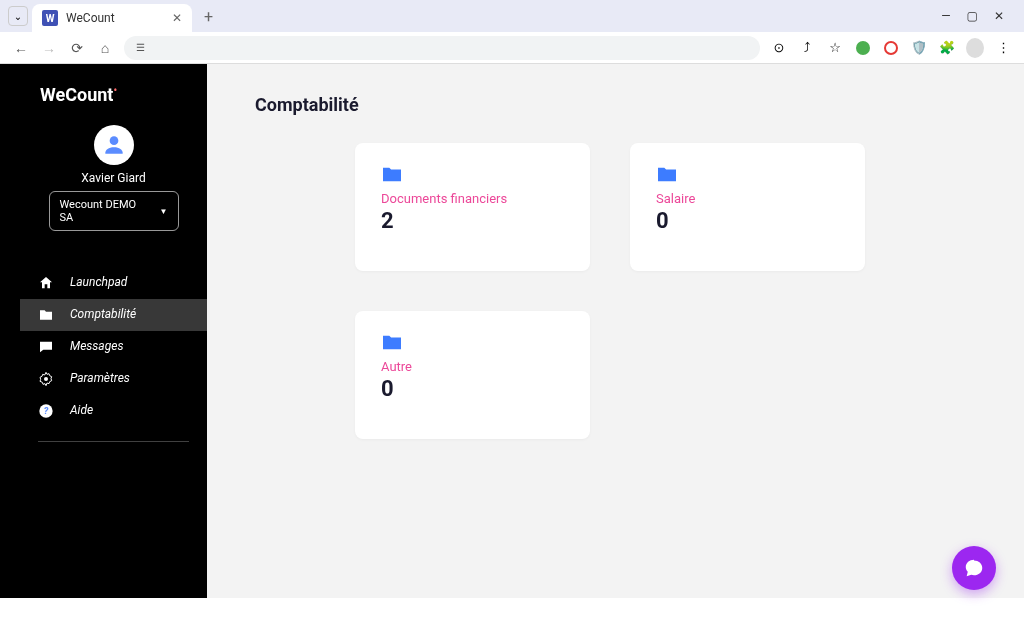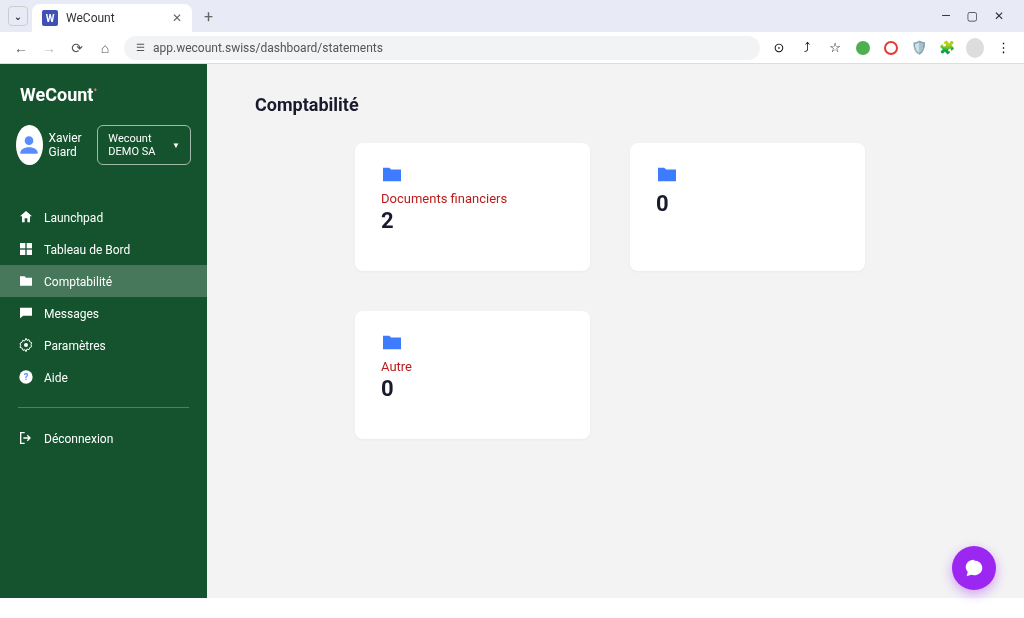--- a/index.html
+++ b/index.html
@@ -21,43 +21,43 @@
 .nav-btn { width: 18px; height: 18px; display: flex; align-items: center; justify-content: center; cursor: pointer; color: #555; font-size: 14px; }
 .url-box { flex: 1; height: 24px; background: #f1f3f4; border-radius: 12px; display: flex; align-items: center; padding: 0 12px; gap: 8px; font-size: 12px; color: #555; }
 .ext-icons { display: flex; gap: 10px; align-items: center; }
 .ext-icon { width: 18px; height: 18px; display: flex; align-items: center; justify-content: center; font-size: 13px; cursor: pointer; }
 .circle-icon { width: 14px; height: 14px; border-radius: 50%; }
 .avatar-icon { width: 20px; height: 20px; border-radius: 50%; background: #ddd; }
 .menu-dots { letter-spacing: -1px; }
 
 
 .app { display: flex; height: 534px; background: #fff; }
-.sidebar { width: 207px; background: #14532d; color: #fff; display: flex; flex-direction: column; padding-top: 12px; }
+.sidebar { width: 207px; background: #000000; color: #fff; display: flex; flex-direction: column; padding-top: 12px; padding-left: 20px; }
 .logo { padding: 8px 20px 16px; font-size: 18px; font-weight: 700; }
 .logo sup { color: #ff6b6b; font-size: 10px; }
-.profile { display: flex; flex-direction: row; align-items: center; gap: 6px; padding: 4px 16px 16px; }
+.profile { display: flex; flex-direction: column; align-items: center; gap: 6px; padding: 4px 16px 16px; }
 .avatar-circle { width: 40px; height: 40px; background: #fff; border-radius: 50%; display: flex; align-items: center; justify-content: center; }
 .avatar-circle svg { width: 26px; height: 26px; fill: #5b8cff; }
 .profile-name { font-size: 12px; }
 .company-select { border: 1px solid rgba(255,255,255,0.6); border-radius: 6px; padding: 6px 10px; font-size: 11px; display: flex; align-items: center; justify-content: center; gap: 12px; width: 130px; cursor: pointer; }
 
 .nav { margin-top: 20px; display: flex; flex-direction: column; }
-.nav-item { display: flex; align-items: flex-end; gap: 10px; padding: 8px 18px; font-size: 12px; cursor: pointer; }
+.nav-item { display: flex; align-items: flex-start; gap: 16px; padding: 8px 18px; font-size: 12px; cursor: pointer; font-style: italic; }
 .nav-item.active { background: rgba(255,255,255,0.22); }
 .nav-item .icon { width: 16px; height: 16px; display: flex; align-items: center; justify-content: center; }
 .nav-item .icon svg { width: 16px; height: 16px; fill: #fff; }
 .nav-divider { height: 1px; background: rgba(255,255,255,0.25); margin: 14px 18px; }
 
 .main { flex: 1; background: #f3f3f3; padding: 30px 48px; overflow: auto; }
 .page-title { font-size: 18px; font-weight: 700; color: #1a1a2e; margin-bottom: 28px; }
 .cards { display: grid; grid-template-columns: repeat(2, 235px); gap: 40px; margin-left: 100px; }
 .card { background: #fff; border-radius: 8px; padding: 22px 26px; height: 128px; cursor: pointer; box-shadow: 0 1px 3px rgba(0,0,0,0.04); }
 .card-icon { width: 22px; height: 18px; margin-bottom: 8px; }
 .card-icon svg { width: 22px; height: 18px; fill: #3d7cff; }
-.card-label { font-size: 13px; color: #b91c1c; margin-bottom: 2px; }
+.card-label { font-size: 13px; color: #ec4899; margin-bottom: 2px; }
 .card-count { font-size: 22px; font-weight: 700; color: #1a1a2e; }
 
 .fab { position: absolute; right: 28px; bottom: 28px; width: 44px; height: 44px; border-radius: 50%; background: #9c27f0; display: flex; align-items: center; justify-content: center; cursor: pointer; box-shadow: 0 4px 12px rgba(156,39,240,0.4); }
 .fab svg { width: 22px; height: 22px; fill: #fff; }
 </style>
 </head>
 <body>
 
 <div class="browser-chrome">
   <div class="tab-bar">
@@ -74,21 +74,20 @@
       <span>✕</span>
     </div>
   </div>
   <div class="addr-bar">
     <span class="nav-btn">←</span>
     <span class="nav-btn" style="opacity:.4">→</span>
     <span class="nav-btn">⟳</span>
     <span class="nav-btn">⌂</span>
     <div class="url-box">
       <span style="font-size:10px">☰</span>
-      <span>app.wecount.swiss/dashboard/statements</span>
     </div>
     <div class="ext-icons">
       <span class="ext-icon">⊙</span>
       <span class="ext-icon">⤴</span>
       <span class="ext-icon">☆</span>
       <span class="ext-icon">
           <span class="circle-icon" style="background:#4caf50"></span>
         </span>
       <span class="ext-icon">
           <span class="circle-icon" style="background:#fff;border:2px solid #e53935"></span>
@@ -122,31 +121,20 @@
 
     <nav class="nav">
       <div class="nav-item">
         <span class="icon">
             <svg viewBox="0 0 24 24">
               <path d="M12 3l9 8h-3v9h-4v-6H10v6H6v-9H3z"></path>
             </svg>
           </span>
         <span>Launchpad</span>
       </div>
-      <div class="nav-item">
-        <span class="icon">
-            <svg viewBox="0 0 24 24">
-              <rect x="3" y="3" width="8" height="8"></rect>
-              <rect x="13" y="3" width="8" height="8"></rect>
-              <rect x="3" y="13" width="8" height="8"></rect>
-              <rect x="13" y="13" width="8" height="8"></rect>
-            </svg>
-          </span>
-        <span>Tableau de Bord</span>
-      </div>
       <div class="nav-item active">
         <span class="icon">
             <svg viewBox="0 0 24 24">
               <path d="M3 5h7l2 2h9v12H3z"></path>
             </svg>
           </span>
         <span>Comptabilité</span>
       </div>
       <div class="nav-item">
         <span class="icon">
@@ -168,45 +156,38 @@
       <div class="nav-item">
         <span class="icon">
             <svg viewBox="0 0 24 24">
               <circle cx="12" cy="12" r="10"></circle>
               <text x="12" y="17" text-anchor="middle" font-size="14" fill="#5b8cff" font-weight="bold">?</text>
             </svg>
           </span>
         <span>Aide</span>
       </div>
       <div class="nav-divider"></div>
-      <div class="nav-item">
-        <span class="icon">
-            <svg viewBox="0 0 24 24">
-              <path d="M10 4H4v16h6M14 8l4 4-4 4M8 12h10" fill="none" stroke="#fff" stroke-width="2"></path>
-            </svg>
-          </span>
-        <span>Déconnexion</span>
-      </div>
     </nav>
   </aside>
 
   <main class="main">
     <h1 class="page-title">Comptabilité</h1>
     <div class="cards">
       <div class="card">
         <div class="card-icon"><svg viewBox="0 0 24 20">
               <path d="M2 3h7l2 2h11v13H2z"></path>
             </svg></div>
         <div class="card-label">Documents financiers</div>
         <div class="card-count">2</div>
       </div>
       <div class="card">
         <div class="card-icon"><svg viewBox="0 0 24 20">
               <path d="M2 3h7l2 2h11v13H2z"></path>
             </svg></div>
+        <div class="card-label">Salaire</div>
         <div class="card-count">0</div>
       </div>
       <div class="card">
         <div class="card-icon"><svg viewBox="0 0 24 20">
               <path d="M2 3h7l2 2h11v13H2z"></path>
             </svg></div>
         <div class="card-label">Autre</div>
         <div class="card-count">0</div>
       </div>
     </div>

